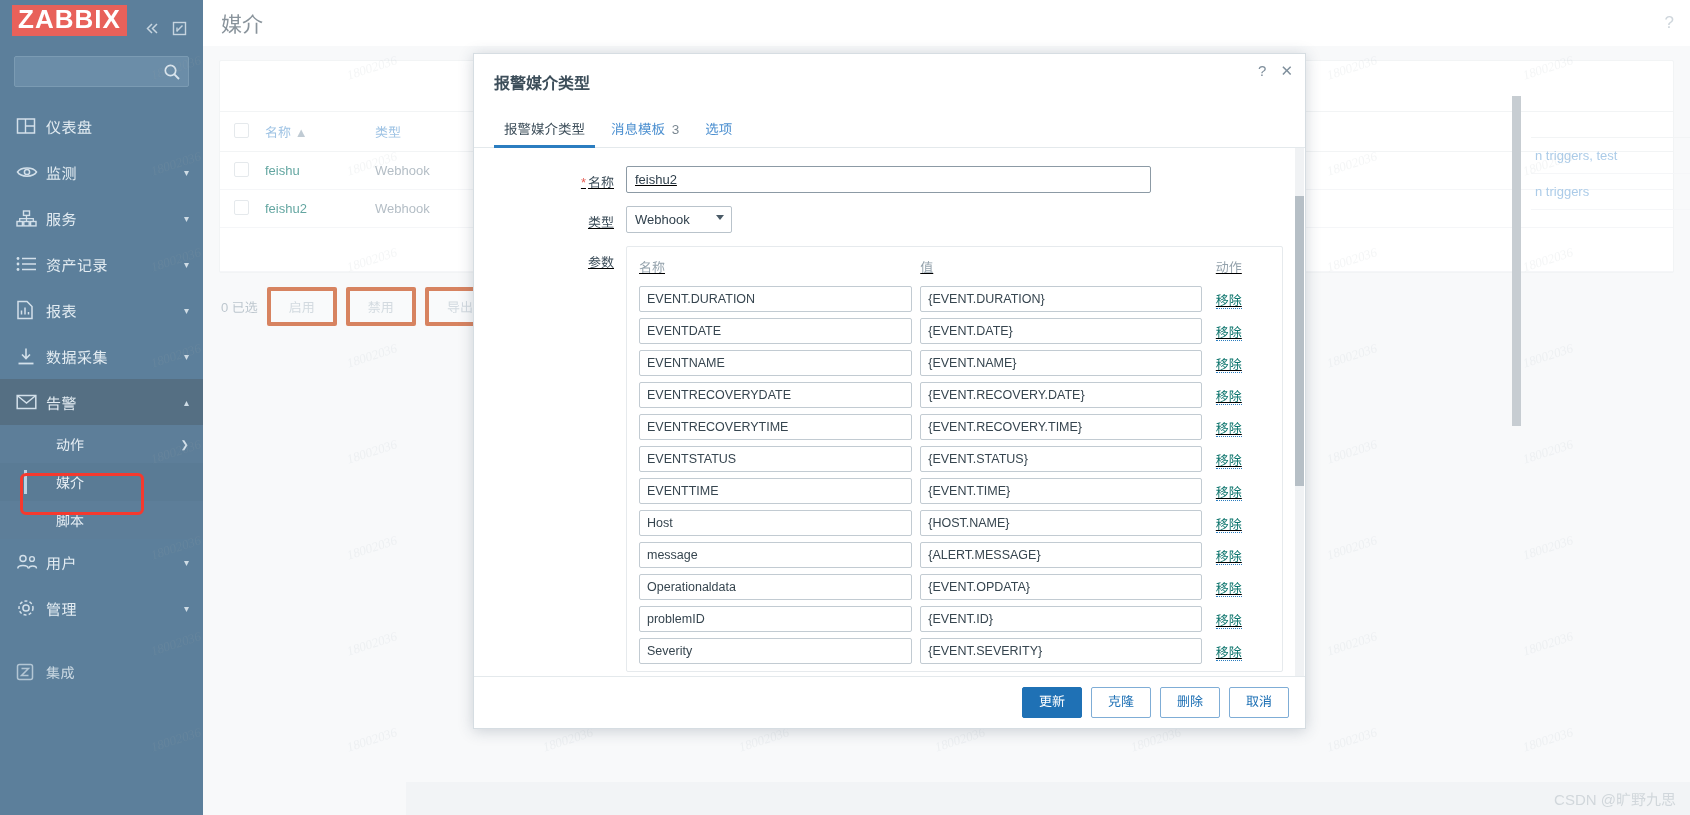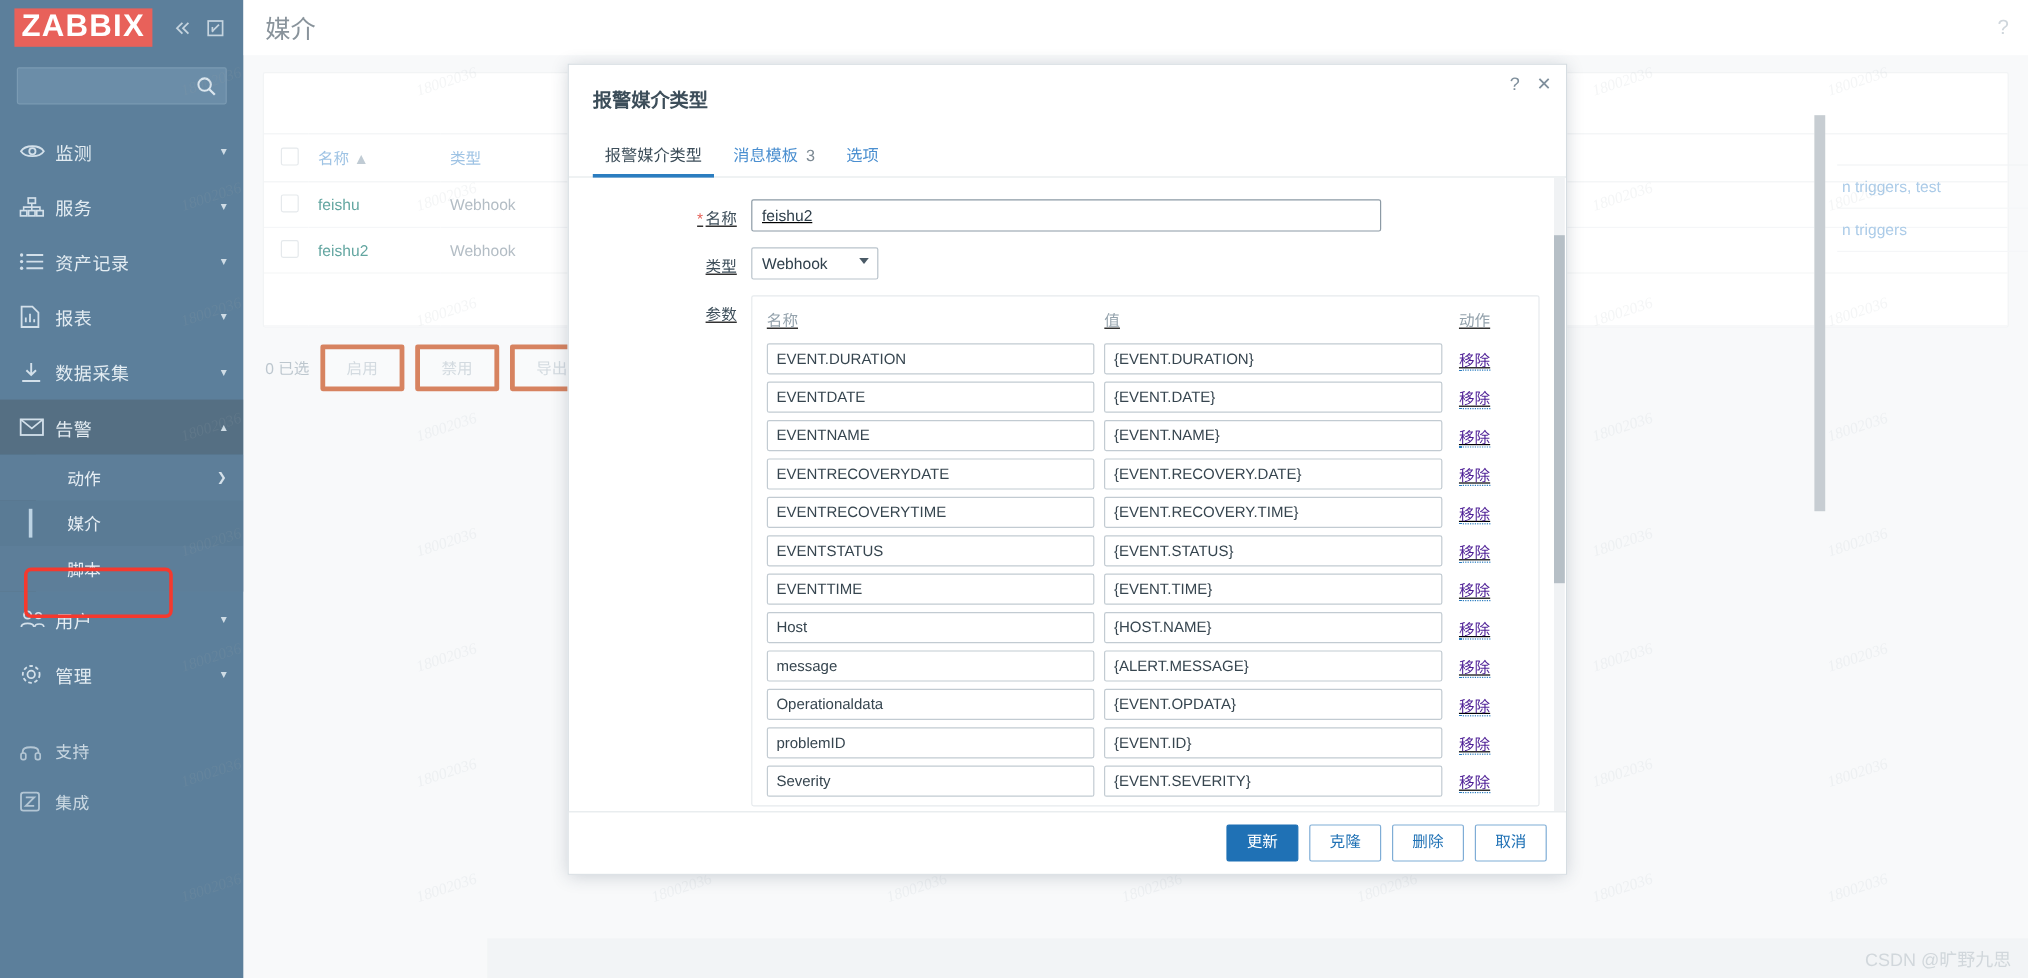--- a/index.html
+++ b/index.html
@@ -15,21 +15,21 @@
   #app { position: relative; width: 1690px; height: 815px; background: #fff; }
 
   
   #sidebar {
     position: absolute; left: 0; top: 0;
     width: 203px; height: 815px;
     background: #5c7f9b;
     color: #e8eef2;
     overflow: hidden;
   }
-  .sb-top { height: 46px; display: flex; align-items: center; padding: 0 12px; }
+  .sb-top { height: 46px; display: flex; align-items: flex-end; padding: 10px 12px; }
   .logo {
     background: #e8615a; color: #fff;
     font-size: 26px; font-weight: 700; letter-spacing: 1px;
     padding: 1px 6px 3px 6px; line-height: 1.05;
     font-family: "Liberation Sans", sans-serif;
   }
   .sb-top-icons { margin-left: auto; display: flex; gap: 11px; align-items: center; padding-right: 4px; }
   .sb-ic { color: #cfdce5; opacity: .92; display: flex; align-items: center; }
   .search-wrap { padding: 10px 14px 14px 14px; }
   .search-box {
@@ -169,21 +169,21 @@
   .ptable td { padding: 3px 4px; }
   .p-name { width: 238px; }
   .p-val { width: 245px; }
   .p-act { width: 56px; text-align: left; padding-left: 10px !important; }
   .pinput {
     width: 100%; height: 26px; border: 1px solid #c2cbd2; border-radius: 2px;
     padding: 0 7px; font-size: 12.5px; color: #36454f; background: #fff;
     font-family: "Liberation Sans", sans-serif; outline: none;
   }
   .remove-lnk {
-    color: #4c1d95; font-size: 13px; text-decoration: none;
+    color: #0f766e; font-size: 13px; text-decoration: none;
     border-bottom: 1px dotted #2b7dc0; cursor: pointer;
   }
   .m-foot {
     border-top: 1px solid #e4e9ec; background: #fff;
     padding: 10px 16px; display: flex; justify-content: flex-end; gap: 9px;
   }
   .btn {
     border-radius: 2px; padding: 6px 16px; font-size: 13px; cursor: pointer;
     font-family: "Liberation Sans", sans-serif; line-height: 1.3;
   }
@@ -254,20 +254,29 @@
           <svg width="18" height="18" viewBox="0 0 18 18">
               <circle cx="7.5" cy="7.5" r="5.2" stroke="#dbe6ee" stroke-width="1.7" fill="none"></circle>
               <path d="M11.4 11.4 L16 16" stroke="#dbe6ee" stroke-width="1.9"></path>
             </svg>
         </span>
       </div>
     </div>
 
     <div class="nav">
 
+      <div class="nav-item">
+        <span class="ni-ic">
+          <svg width="20" height="19" viewBox="0 0 20 19">
+              <rect x="1.5" y="2" width="17" height="14" stroke="#d3e0ea" stroke-width="1.5" fill="none"></rect>
+              <path d="M9.5 2 L9.5 16 M9.5 9 L18.5 9" stroke="#d3e0ea" stroke-width="1.4"></path>
+            </svg>
+        </span>
+        <span class="ni-label">仪表盘</span>
+      </div>
 
       <div class="nav-item">
         <span class="ni-ic">
           <svg width="22" height="16" viewBox="0 0 22 16">
               <path d="M1.5 8 C5 2.5, 17 2.5, 20.5 8 C17 13.5, 5 13.5, 1.5 8 Z" stroke="#d3e0ea" stroke-width="1.5" fill="none"></path>
               <circle cx="11" cy="8" r="2.6" stroke="#d3e0ea" stroke-width="1.5" fill="none"></circle>
             </svg>
         </span>
         <span class="ni-label">监测</span>
         <span class="ni-ch">▾</span>
@@ -366,30 +375,20 @@
               <circle cx="10" cy="10" r="3.1" stroke="#d3e0ea" stroke-width="1.5" fill="none"></circle>
               <circle cx="10" cy="10" r="7" stroke="#d3e0ea" stroke-width="1.5" fill="none" stroke-dasharray="3 2.2"></circle>
             </svg>
         </span>
         <span class="ni-label">管理</span>
         <span class="ni-ch">▾</span>
       </div>
 
       <div class="nav-sep"></div>
 
-      <div class="nav-item" style="height:42px;opacity:.82;">
-        <span class="ni-ic">
-          <svg width="19" height="18" viewBox="0 0 19 18">
-              <path d="M3 11 V9 C3 4.6, 16 4.6, 16 9 V11" stroke="#c7d6e1" stroke-width="1.5" fill="none"></path>
-              <rect x="1.5" y="10.5" width="4" height="5.5" rx="1.6" stroke="#c7d6e1" stroke-width="1.4" fill="none"></rect>
-              <rect x="13.5" y="10.5" width="4" height="5.5" rx="1.6" stroke="#c7d6e1" stroke-width="1.4" fill="none"></rect>
-            </svg>
-        </span>
-        <span class="ni-label" style="font-size:14px;">支持</span>
-      </div>
 
       <div class="nav-item" style="height:42px;opacity:.82;">
         <span class="ni-ic">
           <svg width="18" height="18" viewBox="0 0 18 18">
               <rect x="1.5" y="1.5" width="15" height="15" rx="2" stroke="#c7d6e1" stroke-width="1.5" fill="none"></rect>
               <path d="M5.5 5.5 H12.5 L5.5 12.5 H12.5" stroke="#c7d6e1" stroke-width="1.5" fill="none"></path>
             </svg>
         </span>
         <span class="ni-label" style="font-size:14px;">集成</span>
       </div>

